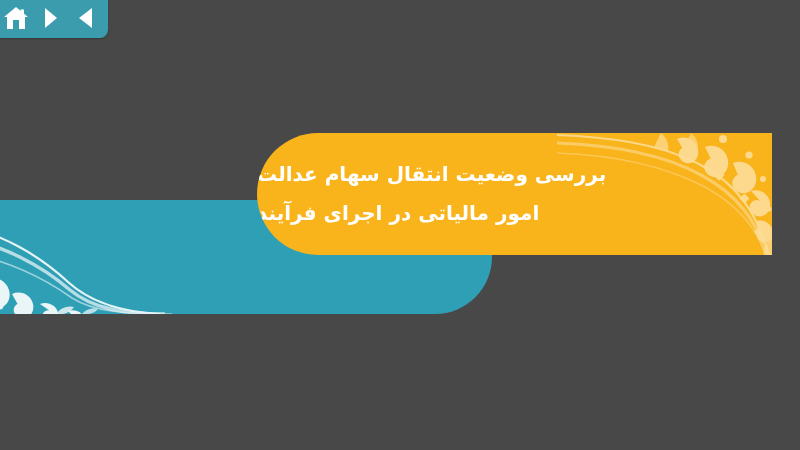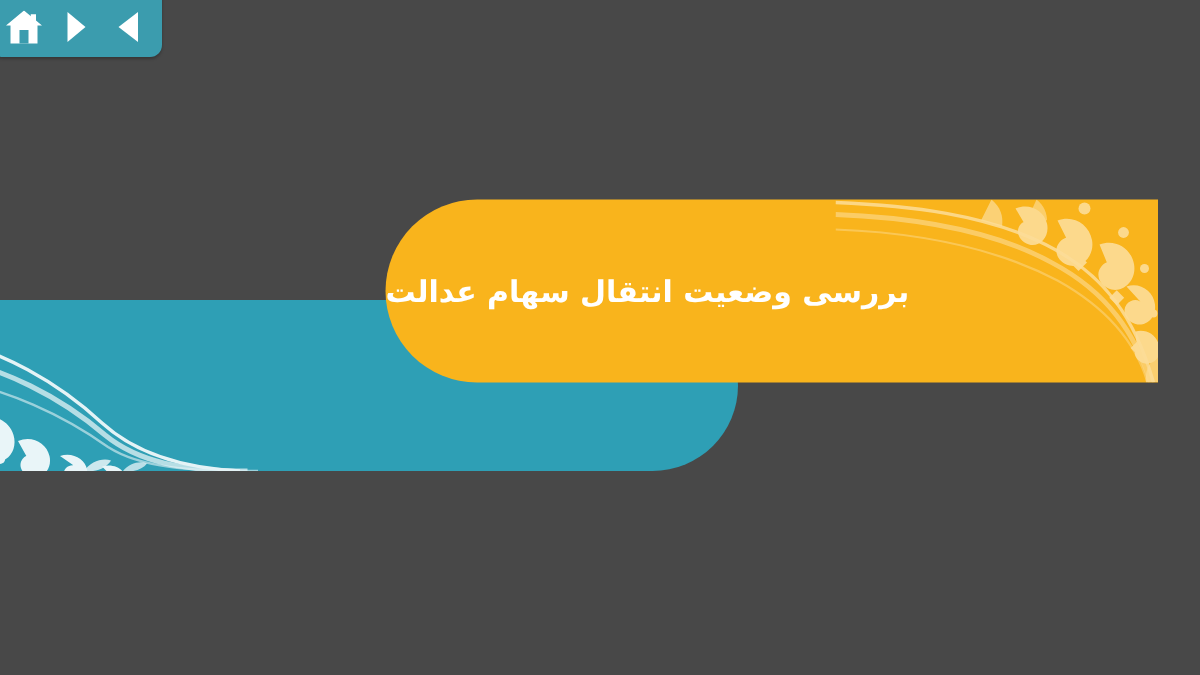--- a/index.html
+++ b/index.html
@@ -165,20 +165,21 @@
         <rect x="184" y="62" width="7" height="7" transform="rotate(45 187.5 65.5)"></rect>
         <rect x="198" y="96" width="6" height="6" transform="rotate(45 201 99)"></rect>
         <path d="M104,0 c6,5 8,11 7,18 l-14,-4 z" opacity="0.8"></path>
         <path d="M134,0 c5,4 7,9 7,14 l-12,-3 z" opacity="0.7"></path>
         <path d="M215,104 c-6,4 -9,11 -8,18 l13,0 z" opacity="0.75"></path>
       </g>
     </svg>
 
     <div id="title-block">
       <div class="title-line">بررسی وضعیت انتقال سهام عدالت</div>
+      <div class="title-line">امور مالیاتی در اجرای فرآیند</div>
     </div>
   </div>
 
   <div id="navbar">
 
     <div class="nav-btn" title="قبلی">
       <svg width="20" height="22" viewBox="0 0 20 22" xmlns="http://www.w3.org/2000/svg">
         <path d="M16 1 L3 11 L16 21 Z" fill="#ffffff"></path>
       </svg>
     </div>

